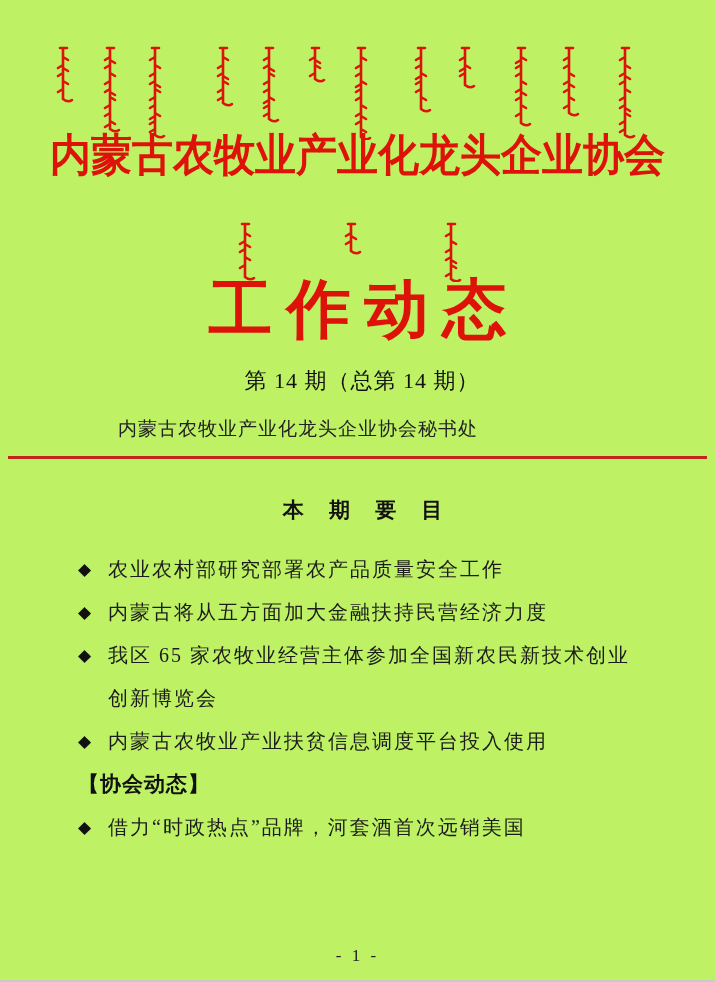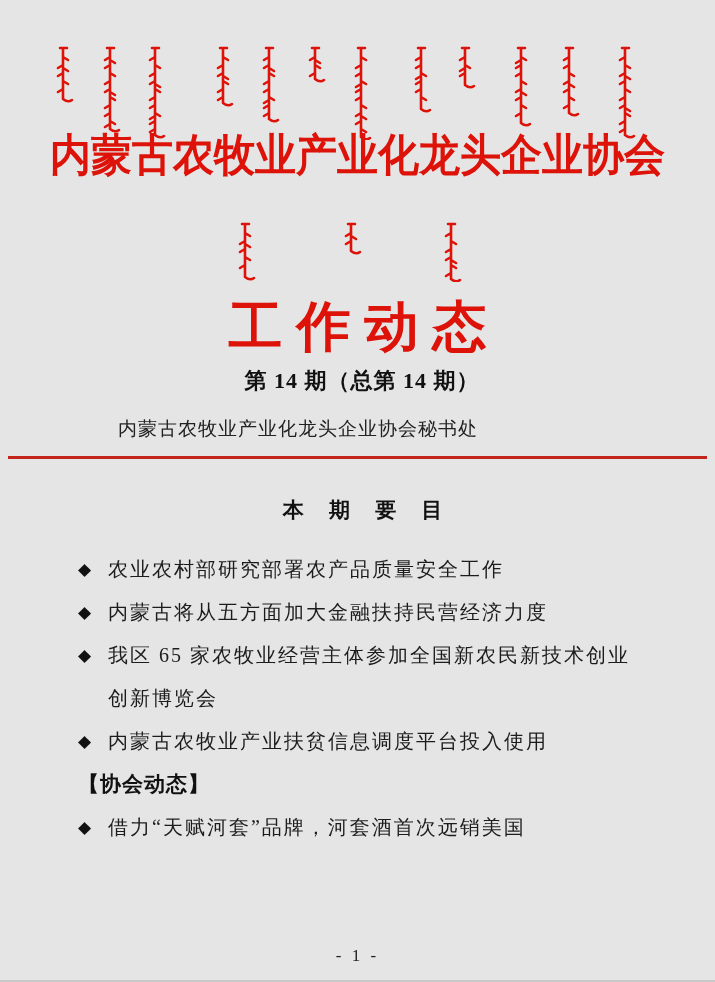--- a/index.html
+++ b/index.html
@@ -1,21 +1,21 @@
 <!DOCTYPE html>
 <html><head>
 <meta charset="utf-8">
 <style>
   * { margin:0; padding:0; box-sizing:border-box; }
   html,body { background:#ffffff; }
   .page {
     position:relative;
     width:715px; height:982px;
     margin:0 auto;
-    background:#e5e5e5;
+    background:#bef264;
     border-bottom:2px solid #c9c9c9;
     font-family:"Liberation Serif","DejaVu Serif",serif;
     color:#1c1c1c;
     overflow:hidden;
   }
   .abs { position:absolute; }
 
   
   .mongol-row { left:0; right:0; text-align:center; }
   .mongol-row svg { display:inline-block; }
@@ -27,32 +27,31 @@
     font-size:41px; font-weight:bold;
     color:#dd1309;
     letter-spacing:0px;
     line-height:62px;
     transform:scaleY(1.08);
     white-space:nowrap;
   }
   .main-title {
     top:278px; left:0; right:0;
     text-align:center;
-    font-size:54px; font-weight:bold;
+    font-size:64px; font-weight:bold;
     color:#dd1309;
     letter-spacing:14px;
     text-indent:14px;
     line-height:64px;
     white-space:nowrap;
-    margin-top:17px;
   }
   .issue-line {
     top:366px; left:0; right:0;
     text-align:center;
-    font-size:22px; font-weight:bold;
+    font-size:22px; font-weight:normal;
     color:#111111;
     letter-spacing:1px;
     padding-left:9px;
   }
   .pub-row {
     top:416px; left:78px; right:72px;
     display:flex; justify-content:space-between; align-items:baseline;
     font-size:19px; color:#222222;
     letter-spacing:1px;
     margin-left:40px;
@@ -156,19 +155,19 @@
       <span class="toc-text">我区 65 家农牧业经营主体参加全国新农民新技术创业创新博览会</span>
     </div>
     <div class="toc-item">
       <span class="toc-bullet">◆</span>
       <span class="toc-text">内蒙古农牧业产业扶贫信息调度平台投入使用</span>
     </div>
 
     <div class="toc-section-title">【协会动态】</div>
     <div class="toc-item">
       <span class="toc-bullet">◆</span>
-      <span class="toc-text">借力“天赋河套”品牌，河套酒首次远销美国</span>
+      <span class="toc-text">借力“时政热点”品牌，河套酒首次远销美国</span>
     </div>
   </div>
 
   <div class="abs page-number">- 1 -</div>
 
 </div>
 
 </body></html>

